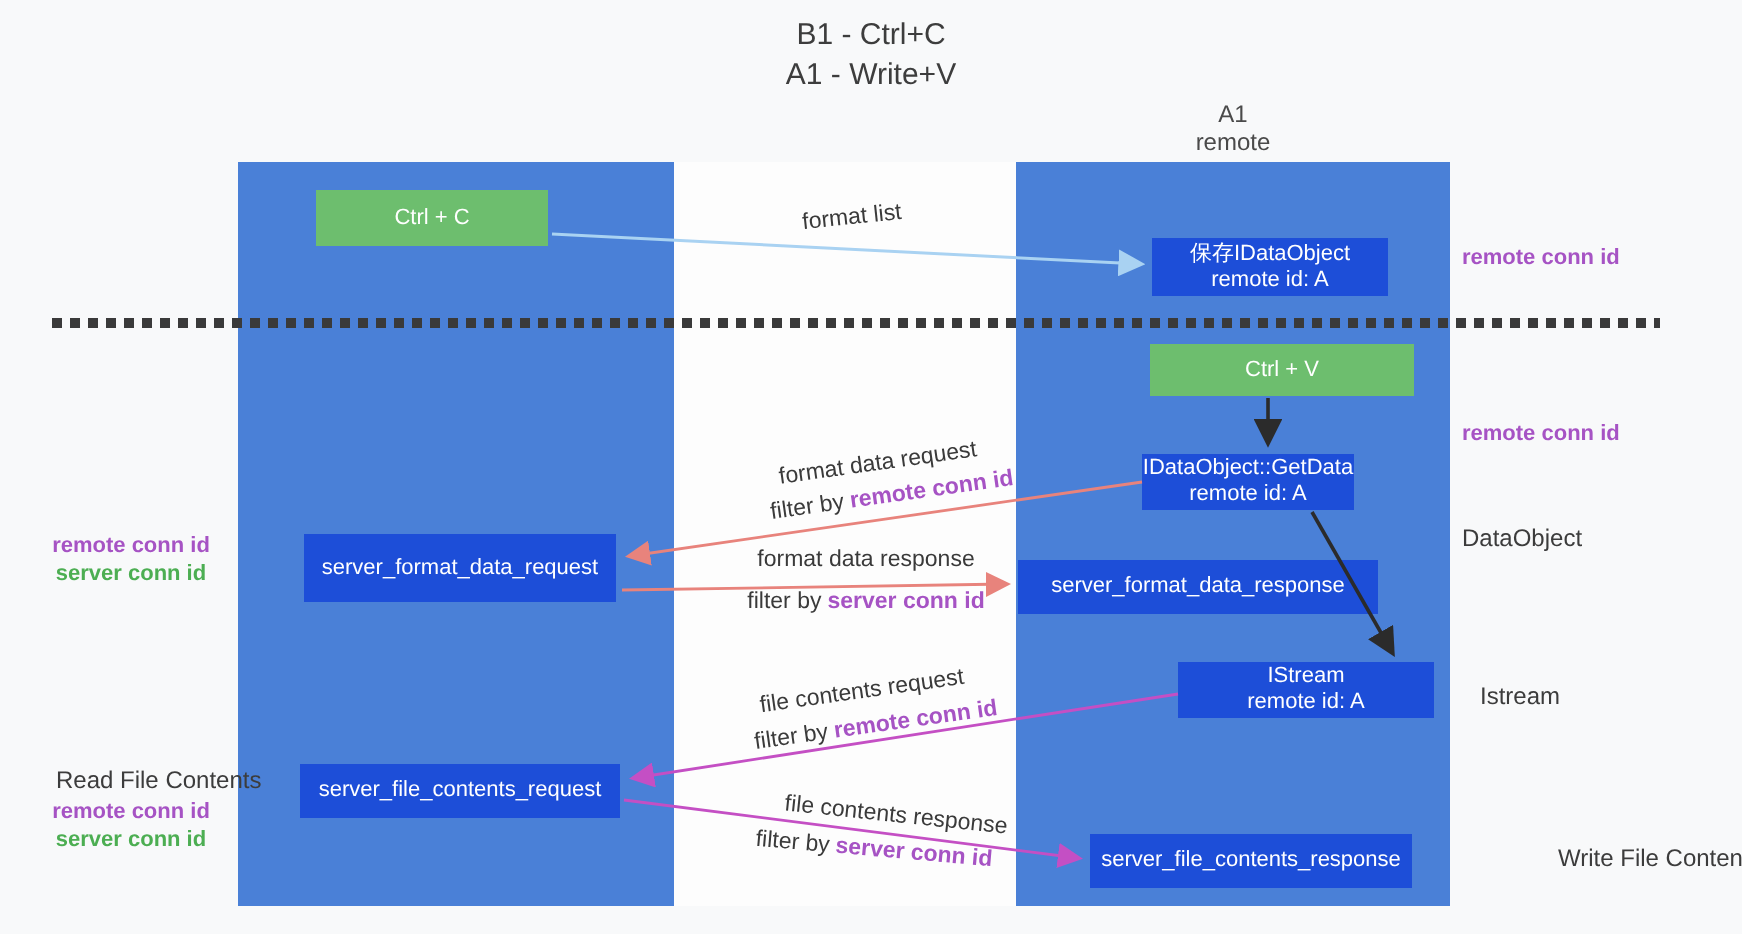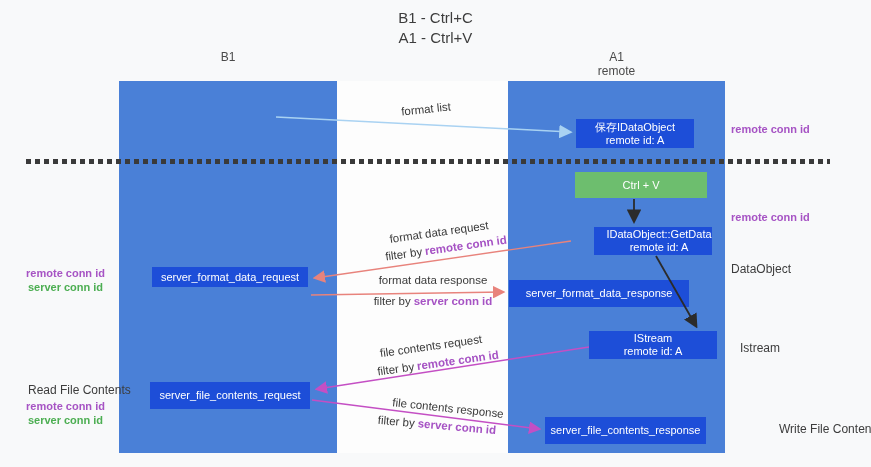--- a/index.html
+++ b/index.html
@@ -29,52 +29,54 @@
 </style>
 </head>
 <body>
 
 <div class="canvas">
 
   <div class="midstrip"></div>
 
   <div class="title">
     <div>B1 - Ctrl+C</div>
-    <div>A1 - Ctrl+V</div>
+    <div>A1 - Write+V</div>
   </div>
 
   <div class="colheader" style="left:119px; width:218px;">
-    <div>B1</div>
   </div>
   <div class="colheader" style="left:508px; width:217px;">
     <div>A1</div>
     <div>remote</div>
   </div>
 
   <div class="col" style="left:119px; width:218px;"></div>
   <div class="col" style="left:508px; width:217px;"></div>
 
   <div class="dashline"></div>
 
+  <div class="box green" style="left:158px; top:95px; width:116px; height:28px;">
+    <span>Ctrl + C</span>
+  </div>
 
   <div class="box orange" style="left:576px; top:119px; width:118px; height:29px;">
     <span>保存IDataObject</span>
     <span>remote id: A</span>
   </div>
 
   <div class="box green" style="left:575px; top:172px; width:132px; height:26px;text-align:center;">
     <span>Ctrl + V</span>
   </div>
 
-  <div class="box orange" style="left:594px; top:227px; width:106px; height:28px;padding-left:12px;">
+  <div class="box orange" style="left:571px; top:227px; width:106px; height:28px;">
     <span>IDataObject::GetData</span>
     <span>remote id: A</span>
   </div>
 
-  <div class="box orange" style="left:152px; top:267px; width:156px; height:20px;">
+  <div class="box orange" style="left:152px; top:267px; width:156px; height:34px;">
     <span>server_format_data_request</span>
   </div>
 
   <div class="box orange" style="left:509px; top:280px; width:180px; height:27px;">
     <span>server_format_data_response</span>
   </div>
 
   <div class="box orange" style="left:589px; top:331px; width:128px; height:28px;">
     <span>IStream</span>
     <span>remote id: A</span>

